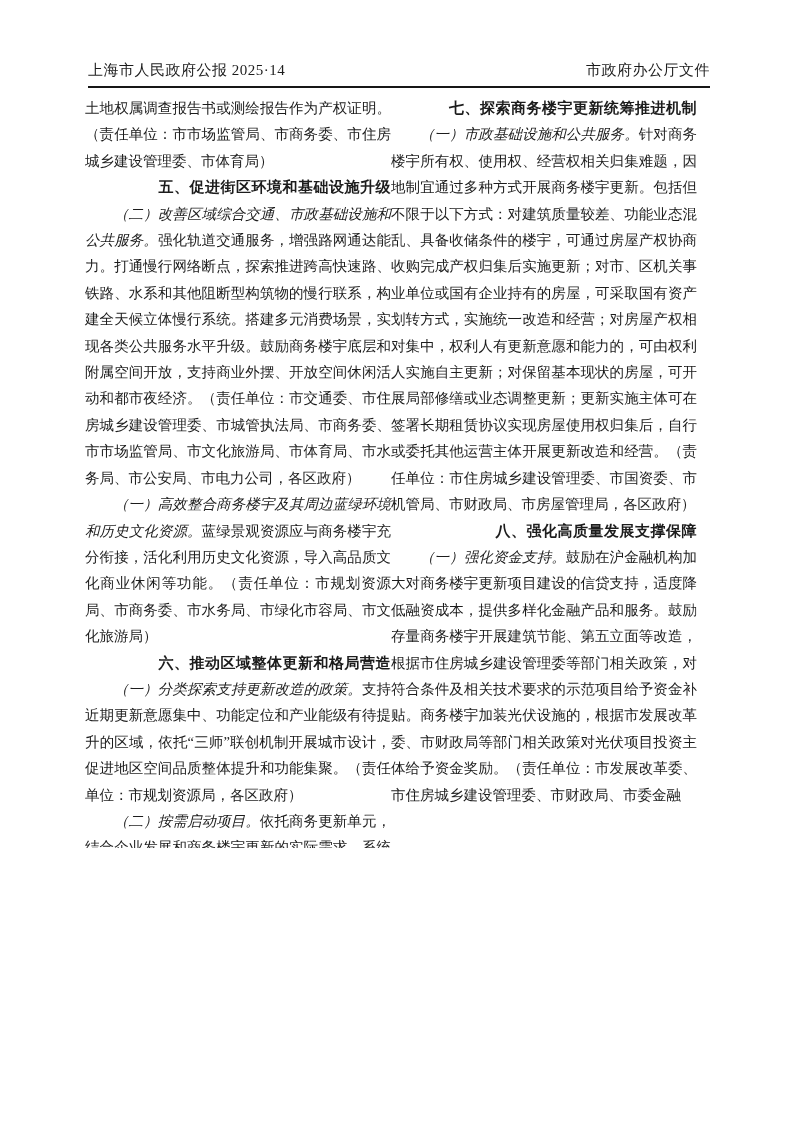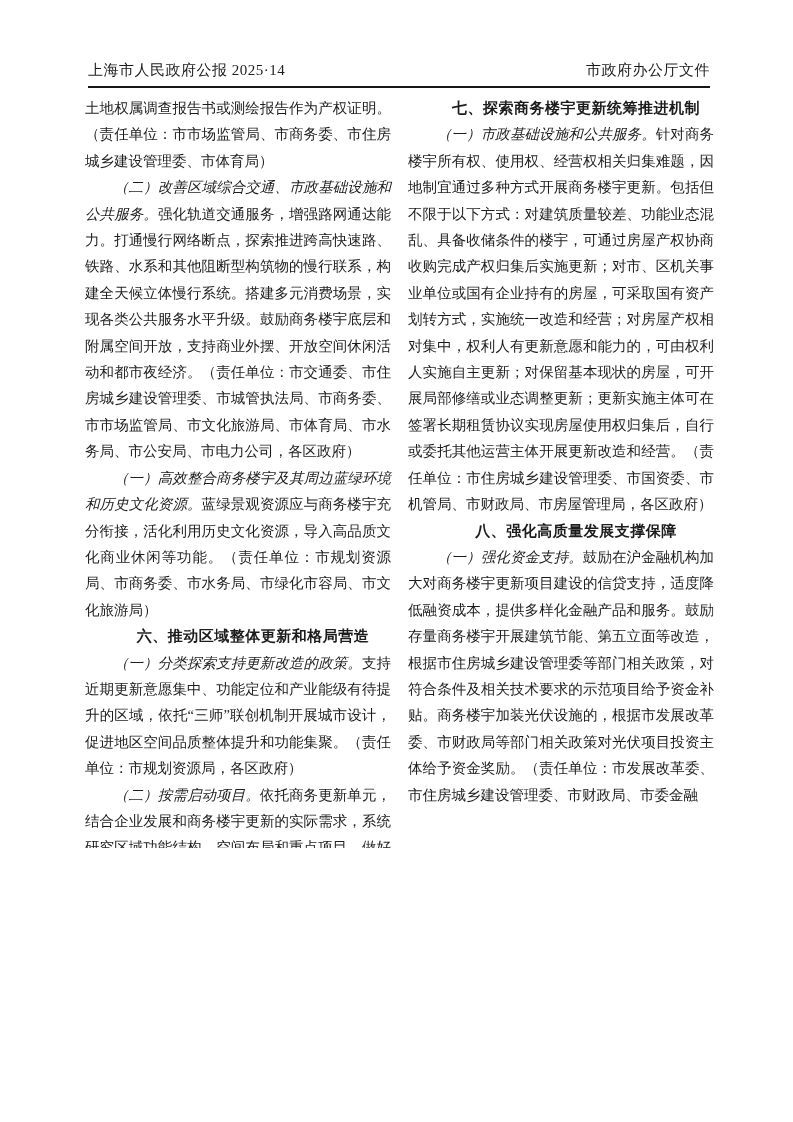--- a/index.html
+++ b/index.html
@@ -31,21 +31,20 @@
     right: 83px;
     height: 2px;
     background: #161616;
   }
   .content {
     position: absolute;
     top: 95px;
     left: 85px;
     width: 629px;
     display: flex;
-    gap: 17px;
   }
   .column {
     width: 306px;
     font-size: 14.5px;
     line-height: 26.4px;
     text-align: justify;
     text-justify: inter-ideograph;
   }
   .para {
     margin: 0;
@@ -55,21 +54,21 @@
   .lead {
     font-style: italic;
   }
   .heading {
     margin: 0;
     font-family: "Liberation Sans", "DejaVu Sans", sans-serif;
     font-weight: bold;
     font-size: 15px;
     line-height: 26.4px;
     text-indent: 2em;
-    text-align: center;
+    text-align: right;
     letter-spacing: 0.5px;
   }
   .footer {
     position: absolute;
     top: 1026px;
     right: 98px;
     display: flex;
     align-items: center;
     gap: 11px;
     font-size: 15px;
@@ -85,20 +84,21 @@
   <div class="header">
     <span>上海市人民政府公报 2025·14</span>
     <span>市政府办公厅文件</span>
   </div>
   <div class="header-rule"></div>
 
   <div class="content">
 
     <div class="column">
       <p class="para noindent"><span>土地权属调查报告书或测绘报告作为产权证明。（责任单位：市市场监管局、市商务委、市住房城乡建设管理委、市体育局）</span></p>
+      <h3 class="heading">五、促进街区环境和基础设施升级</h3>
       <p class="para"><em class="lead">（二）改善区域综合交通、市政基础设施和公共服务。</em><span>强化轨道交通服务，增强路网通达能力。打通慢行网络断点，探索推进跨高快速路、铁路、水系和其他阻断型构筑物的慢行联系，构建全天候立体慢行系统。搭建多元消费场景，实现各类公共服务水平升级。鼓励商务楼宇底层和附属空间开放，支持商业外摆、开放空间休闲活动和都市夜经济。（责任单位：市交通委、市住房城乡建设管理委、市城管执法局、市商务委、市市场监管局、市文化旅游局、市体育局、市水务局、市公安局、市电力公司，各区政府）</span></p>
       <p class="para"><em class="lead">（一）高效整合商务楼宇及其周边蓝绿环境和历史文化资源。</em><span>蓝绿景观资源应与商务楼宇充分衔接，活化利用历史文化资源，导入高品质文化商业休闲等功能。（责任单位：市规划资源局、市商务委、市水务局、市绿化市容局、市文化旅游局）</span></p>
       <h3 class="heading">六、推动区域整体更新和格局营造</h3>
       <p class="para"><em class="lead">（一）分类探索支持更新改造的政策。</em><span>支持近期更新意愿集中、功能定位和产业能级有待提升的区域，依托“三师”联创机制开展城市设计，促进地区空间品质整体提升和功能集聚。（责任单位：市规划资源局，各区政府）</span></p>
       <p class="para"><em class="lead">（二）按需启动项目。</em><span>依托商务更新单元，结合企业发展和商务楼宇更新的实际需求，系统研究区域功能结构、空间布局和重点项目，做好整体谋划、功能策划、对房屋产权相对集中。按需编制控制性详细规划和启动更新、基础设施等项目。（责任单位：市规划资源局、市商务委、市住房城乡建设管理委、市房屋管理局、市国资委、市经济信息化委，各区政府）</span></p>
     </div>
 
     <div class="column">
       <h3 class="heading">七、探索商务楼宇更新统筹推进机制</h3>
       <p class="para"><em class="lead">（一）市政基础设施和公共服务。</em><span>针对商务楼宇所有权、使用权、经营权相关归集难题，因地制宜通过多种方式开展商务楼宇更新。包括但不限于以下方式：对建筑质量较差、功能业态混乱、具备收储条件的楼宇，可通过房屋产权协商收购完成产权归集后实施更新；对市、区机关事业单位或国有企业持有的房屋，可采取国有资产划转方式，实施统一改造和经营；对房屋产权相对集中，权利人有更新意愿和能力的，可由权利人实施自主更新；对保留基本现状的房屋，可开展局部修缮或业态调整更新；更新实施主体可在签署长期租赁协议实现房屋使用权归集后，自行或委托其他运营主体开展更新改造和经营。（责任单位：市住房城乡建设管理委、市国资委、市机管局、市财政局、市房屋管理局，各区政府）</span></p>

